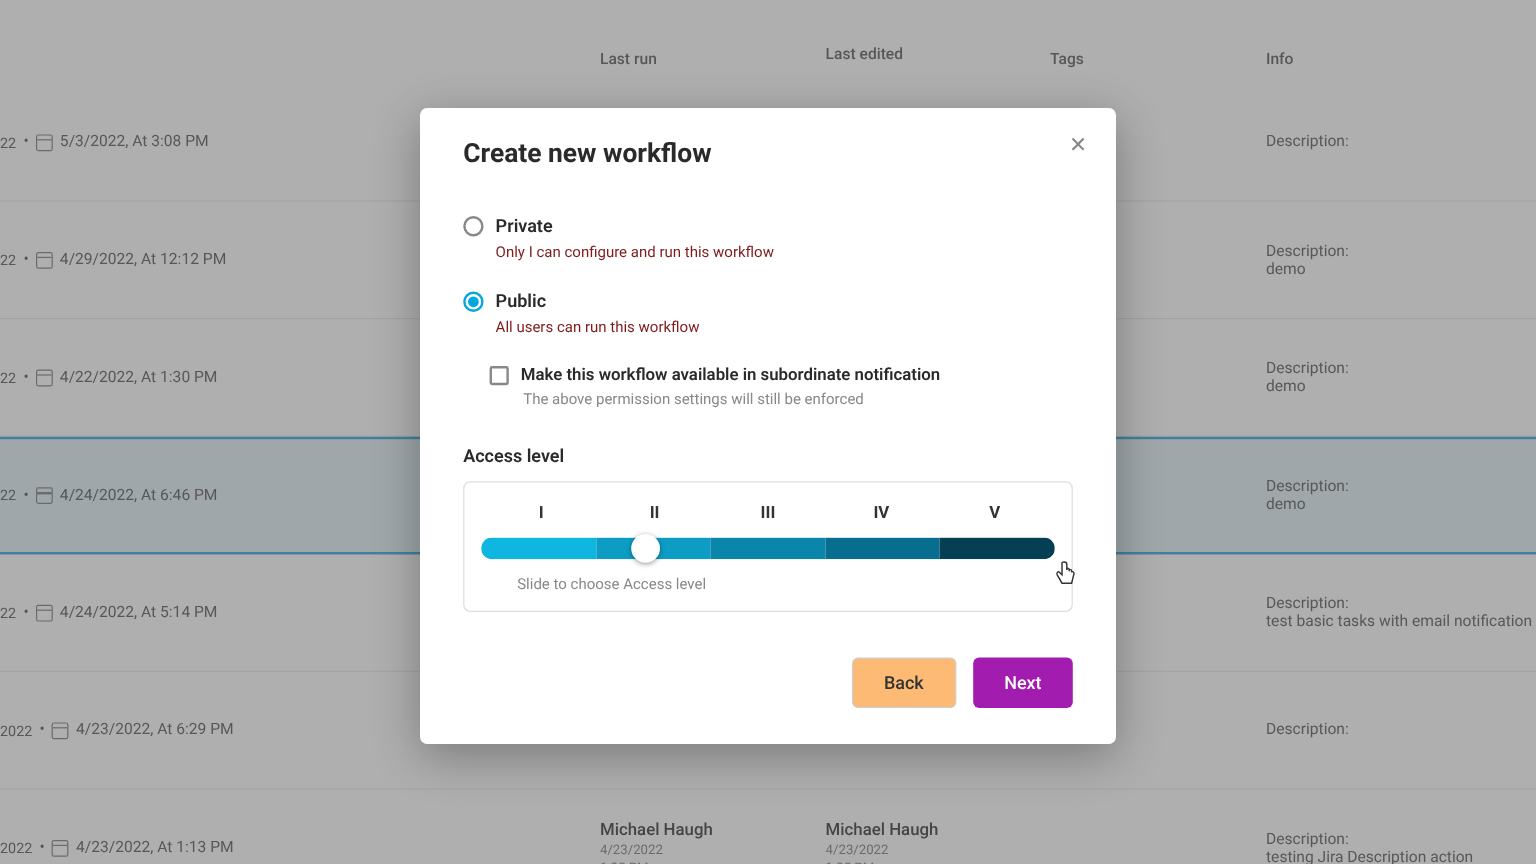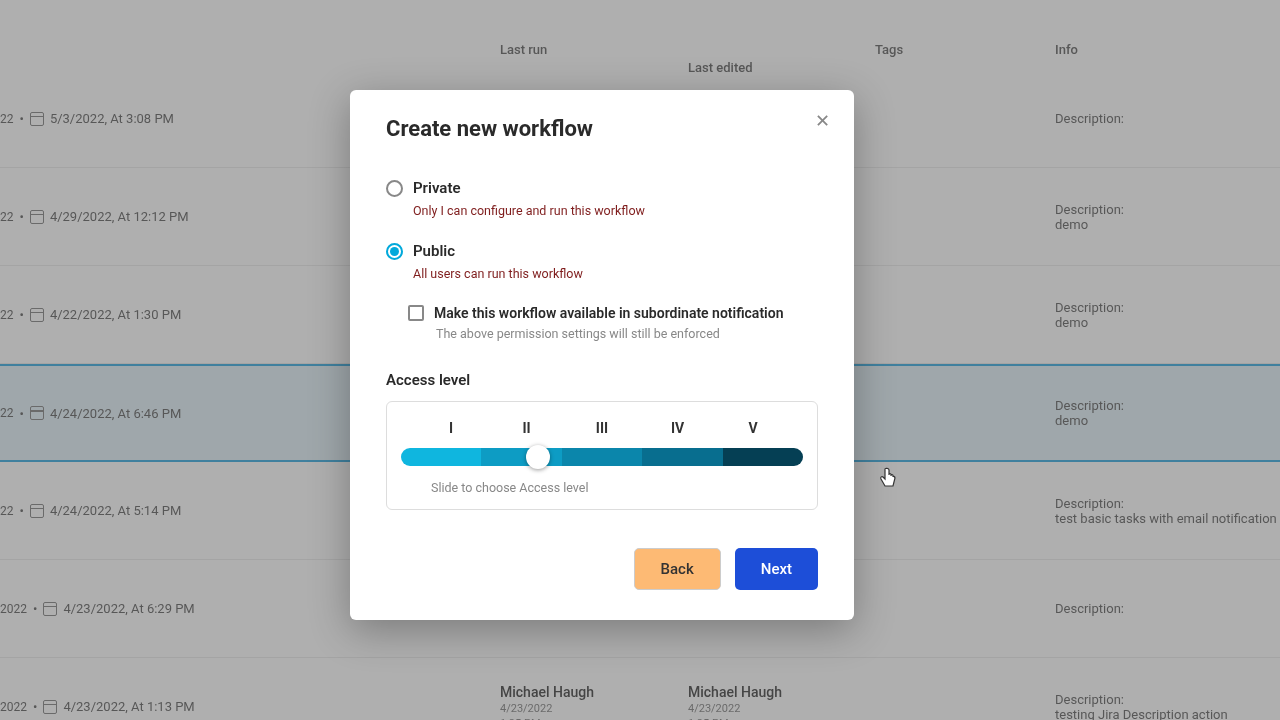--- a/index.html
+++ b/index.html
@@ -1,41 +1,41 @@
 <!DOCTYPE html>
 <html><head>
 <meta charset="utf-8">
 <style>
   * { box-sizing: border-box; margin: 0; padding: 0; font-family: -apple-system, BlinkMacSystemFont, 'Segoe UI', Roboto, sans-serif; }
   body { width: 1280px; height: 720px; overflow: hidden; background: #f5f5f5; position: relative; }
   
   .background-table { position: absolute; top: 0; left: 0; width: 100%; height: 100%; }
   .bg-col { position: absolute; font-size: 13px; color: #555; font-weight: 500; }
   .bg-col.lastrun { left: 500px; top: 42px; }
-  .bg-col.lastedited { left: 688px; top: 60px; }
+  .bg-col.lastedited { left: 688px; top: 38px; }
   .bg-col.tags { left: 875px; top: 42px; }
   .bg-col.info { left: 1055px; top: 42px; }
   
   .bg-row { position: absolute; left: 0; width: 100%; height: 98px; border-bottom: 1px solid #e0e0e0; display: flex; align-items: center; }
   .bg-row.highlighted { background: rgba(145, 195, 220, 0.3); border-top: 2px solid #2a9fd6; border-bottom: 2px solid #2a9fd6; }
   .bg-date { position: absolute; left: 0; font-size: 13px; color: #555; display: flex; align-items: center; gap: 6px; }
   .bg-date-prefix { font-size: 12px; }
   .cal-icon { width: 14px; height: 14px; border: 1.5px solid #777; border-radius: 2px; position: relative; }
   .cal-icon::before { content: ''; position: absolute; top: 3px; left: 0; right: 0; height: 1.5px; background: #777; }
   
   .bg-info-col { position: absolute; left: 1055px; font-size: 13px; color: #555; }
   .bg-user-col { position: absolute; font-size: 14px; color: #333; }
   .bg-user-col.lastrun { left: 500px; }
   .bg-user-col.lastedited { left: 688px; }
   .bg-user-name { font-weight: 500; }
   .bg-user-date { font-size: 11px; color: #777; margin-top: 2px; }
   
   .overlay { position: absolute; top: 0; left: 0; width: 100%; height: 100%; background: rgba(90,90,90,0.45); }
   
-  .modal { position: absolute; top: 90px; left: 350px; width: 504px; background: #fff; border-radius: 6px; box-shadow: 0 10px 40px rgba(0,0,0,0.3); padding: 26px 36px 30px 36px; }
+  .modal { position: absolute; top: 90px; left: 350px; width: 580px; background: #fff; border-radius: 6px; box-shadow: 0 10px 40px rgba(0,0,0,0.3); padding: 26px 36px 30px 36px; }
   .modal-title { font-size: 22px; font-weight: 700; color: #2a2a2a; }
   .close-btn { position: absolute; top: 20px; right: 24px; font-size: 18px; color: #888; cursor: pointer; background: none; border: none; }
   
   .options-group { margin-top: 38px; }
   .radio-option { margin-bottom: 24px; }
   .radio-row { display: flex; align-items: center; gap: 10px; cursor: pointer; }
   .radio-circle { width: 17px; height: 17px; border: 2px solid #888; border-radius: 50%; display: flex; align-items: center; justify-content: center; flex-shrink: 0; }
   .radio-circle.selected { border-color: #01a9db; }
   .radio-circle.selected::after { content: ''; width: 9px; height: 9px; background: #01a9db; border-radius: 50%; }
   .radio-label { font-size: 15px; font-weight: 600; color: #2a2a2a; }
@@ -58,21 +58,21 @@
   .slider-seg.s2 { background: #0d9cc4; }
   .slider-seg.s3 { background: #0b86ab; }
   .slider-seg.s4 { background: #086e8f; }
   .slider-seg.s5 { background: #053f54; }
   .slider-handle { position: absolute; top: -3px; left: 125px; width: 24px; height: 24px; background: #fff; border-radius: 50%; box-shadow: 0 1px 4px rgba(0,0,0,0.4); cursor: grab; }
   .slider-hint { font-size: 12.5px; color: #888; margin-top: 14px; margin-left: 30px; }
   
   .modal-footer { display: flex; justify-content: flex-end; gap: 14px; margin-top: 38px; }
   .btn { padding: 11px 26px; border-radius: 5px; font-size: 15px; font-weight: 500; cursor: pointer; border: none; }
   .btn-back { background: #fdba74; border: 1px solid #ccc; color: #333; }
-  .btn-next { background: #1d4ed8; color: #fff; }
+  .btn-next { background: #a21caf; color: #fff; }
   
   .cursor-hand { position: absolute; top: 466px; left: 878px; width: 20px; height: 24px; z-index: 999; pointer-events: none; }
   .cursor-hand svg { width: 100%; height: 100%; }
 </style>
 </head>
 <body>
 
 <div class="background-table">
   <div class="bg-col lastrun">Last run</div>
   <div class="bg-col lastedited">Last edited</div>

